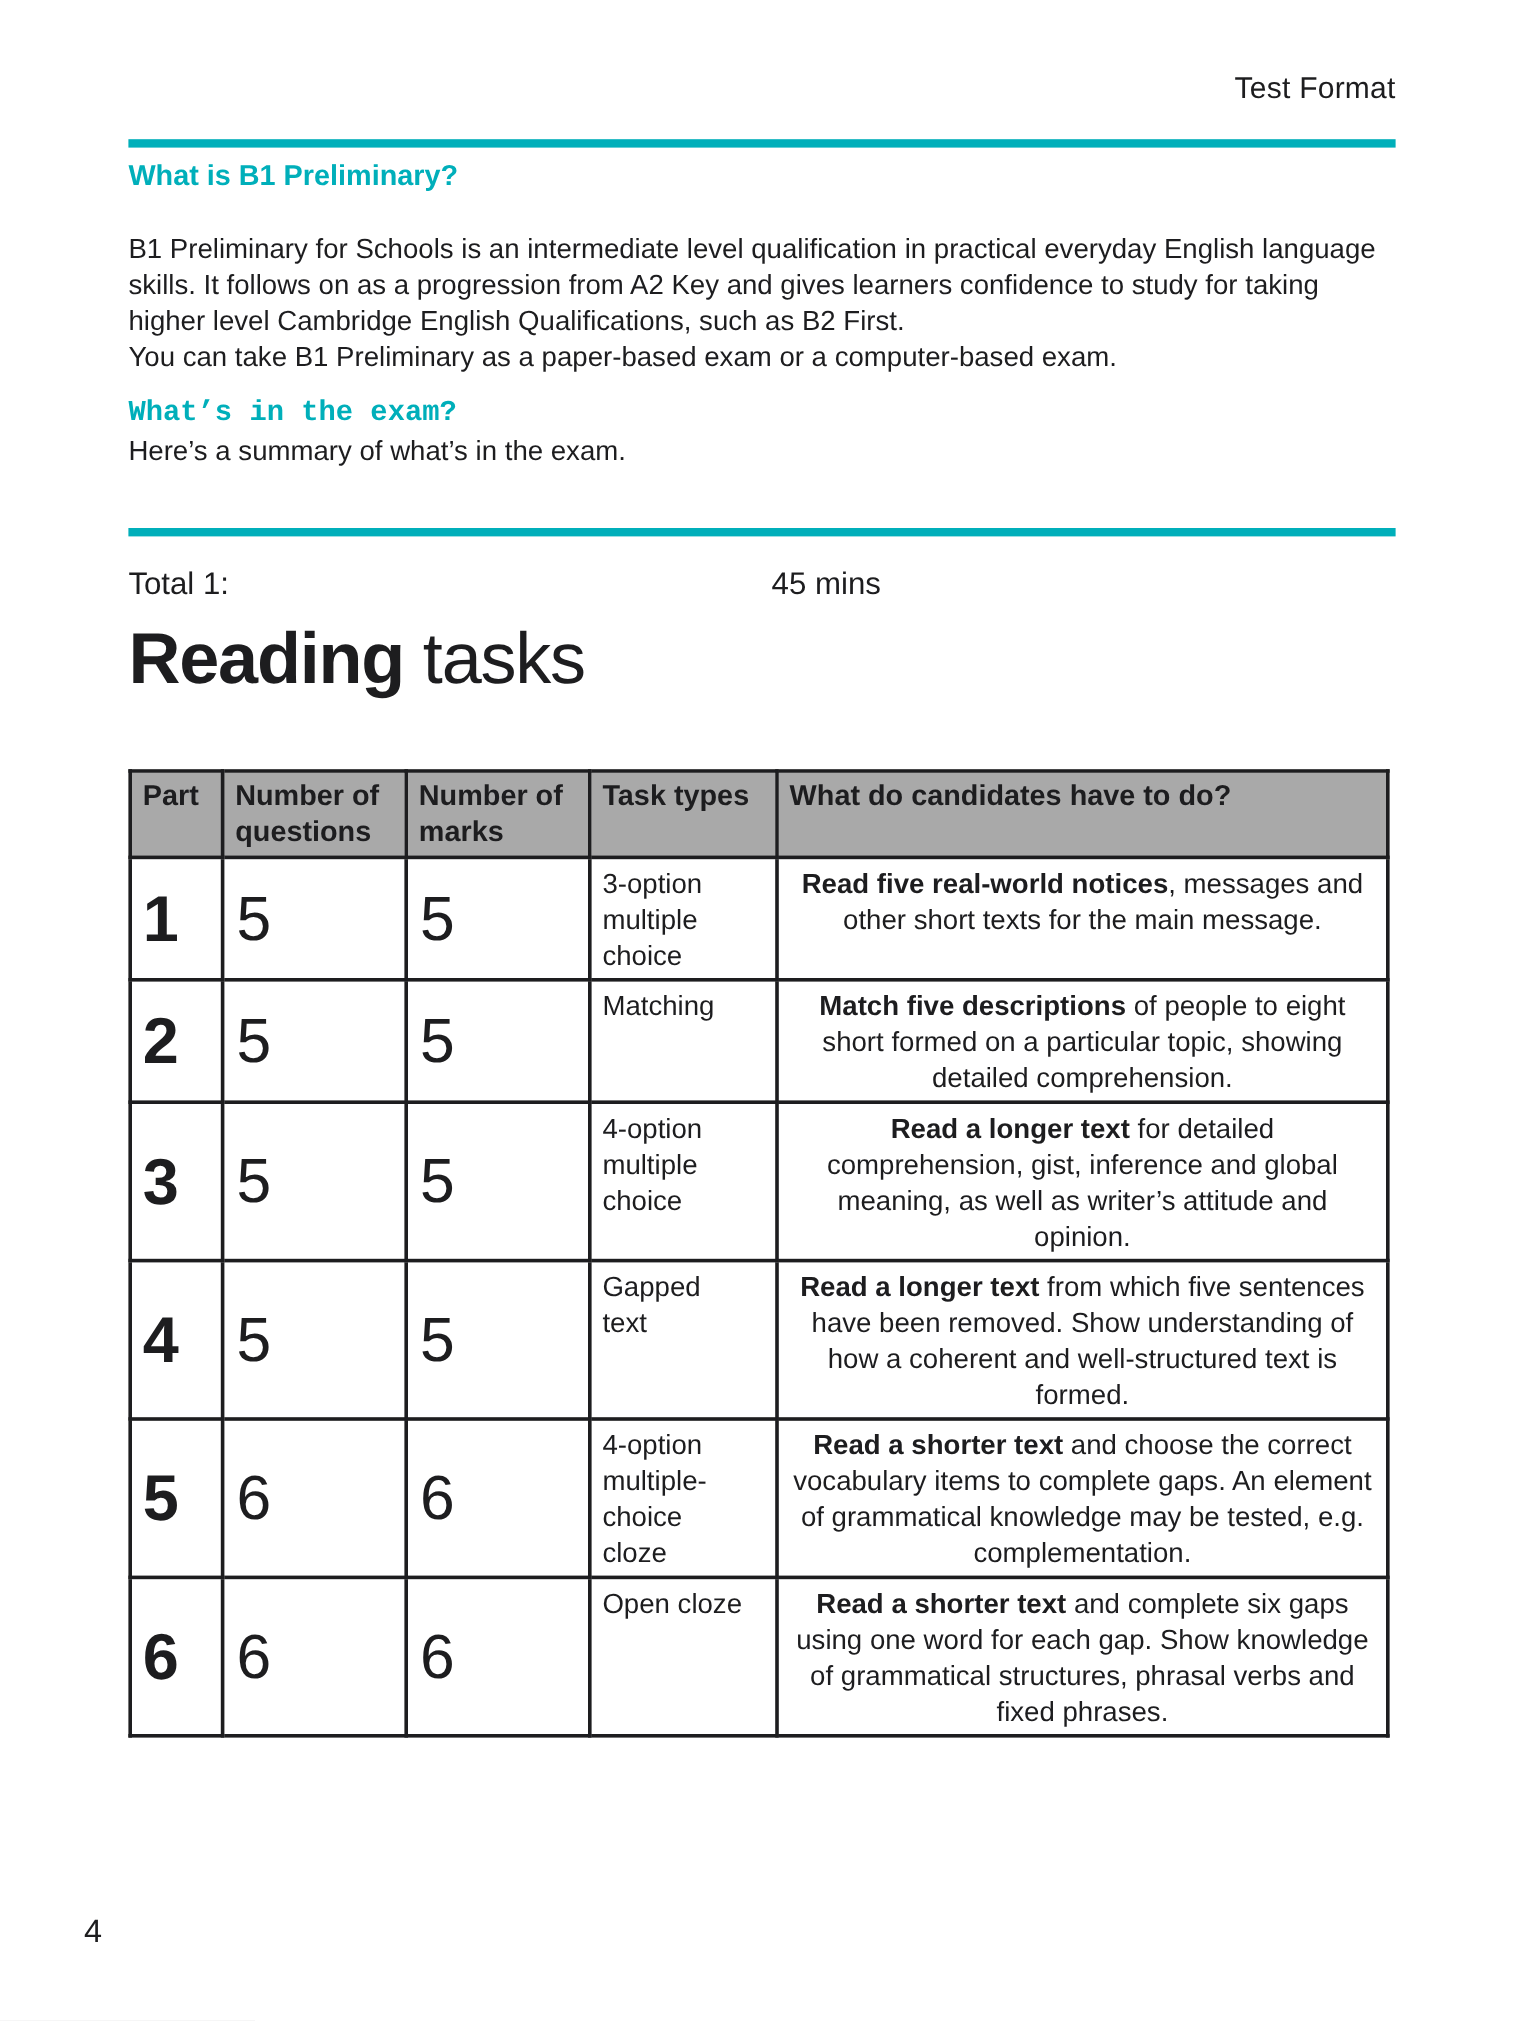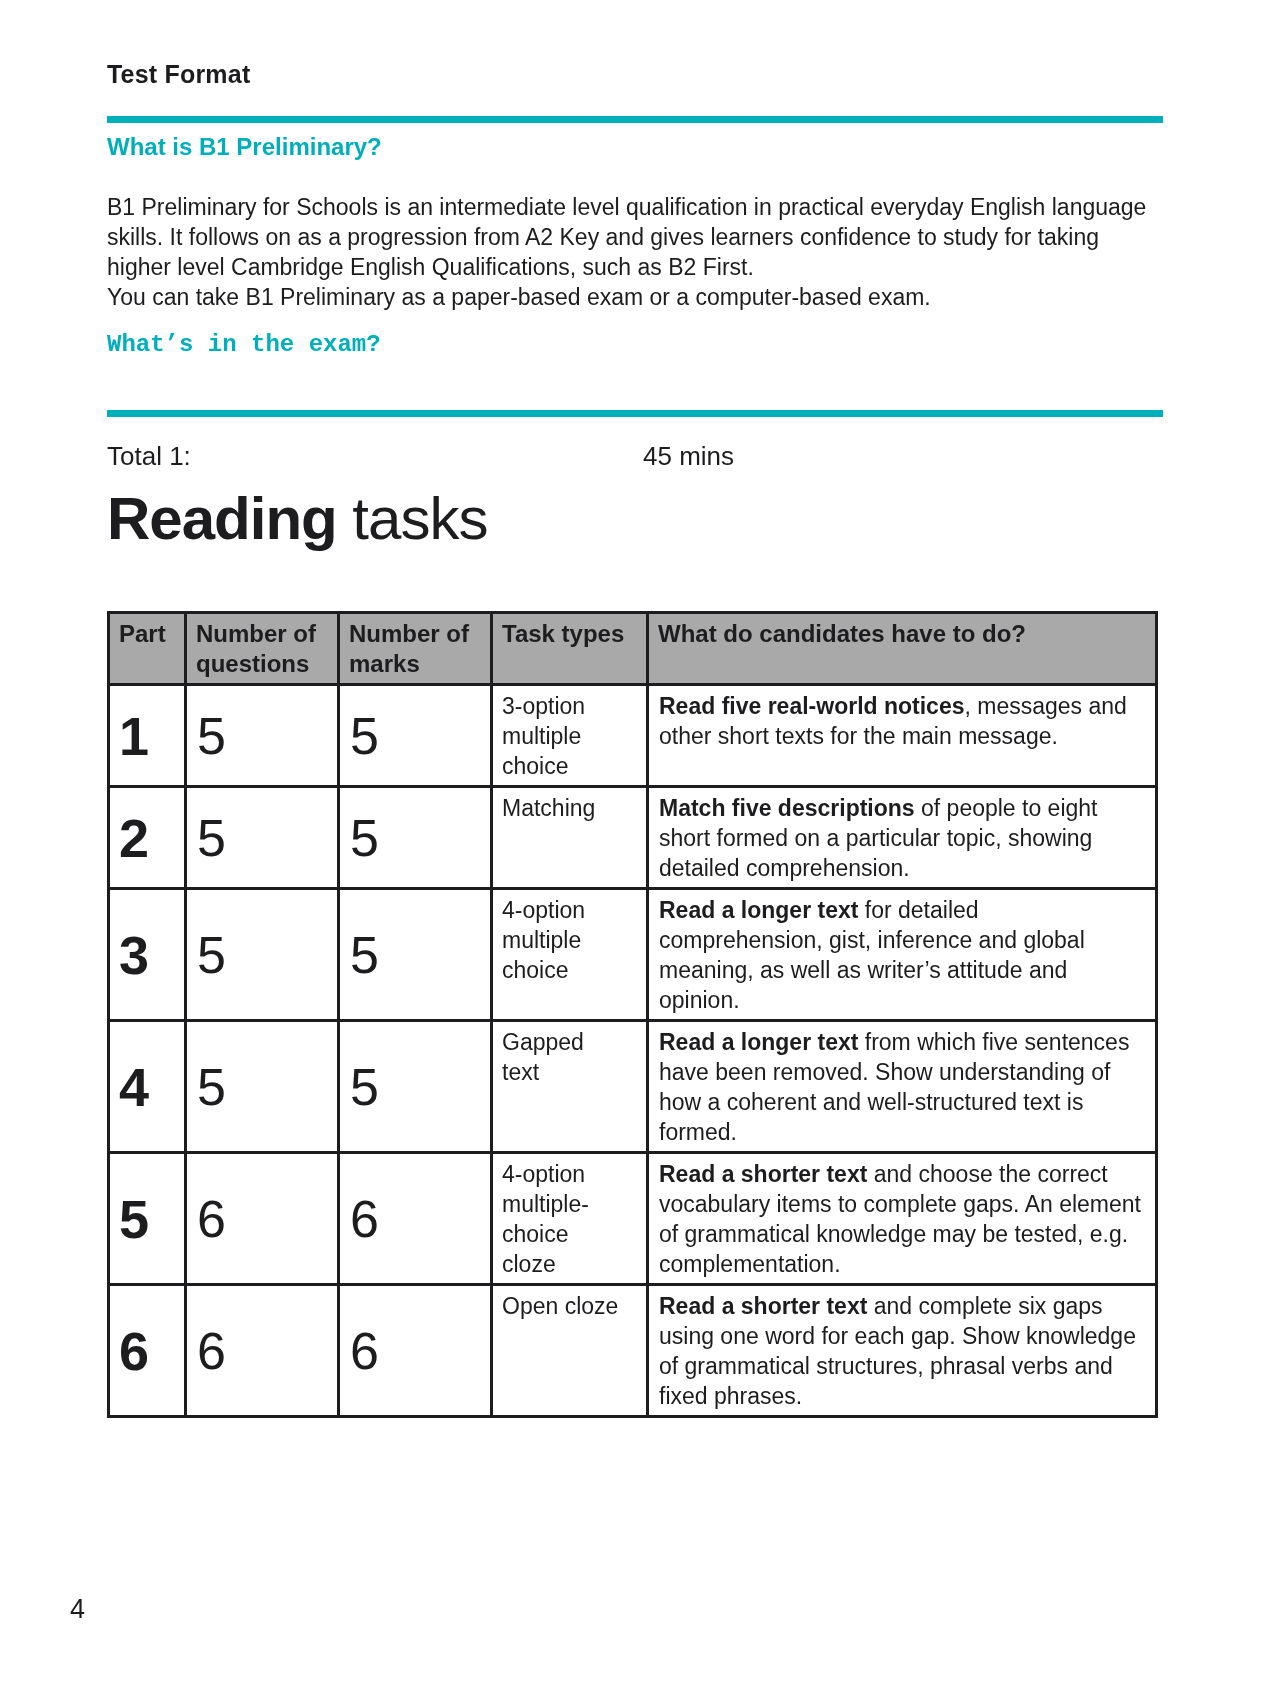--- a/index.html
+++ b/index.html
@@ -18,23 +18,23 @@
     overflow:hidden;
     margin:0 auto;
   }
   .content{
     position:absolute;
     left:107px;top:0;
     width:1056px;
   }
   .doc-title{
     margin-top:60px;
-    text-align:left;
+    text-align:right;
     font-size:25px;
-    font-weight:bold;
+    font-weight:normal;
     letter-spacing:0.2px;
   }
   .rule{
     height:7px;
     background:var(--accent);
     margin-top:27px;
   }
   .rule-2{
     height:7px;
     background:var(--accent);
@@ -109,20 +109,21 @@
     font-size:23px;
     vertical-align:top;
     padding:5px 24px 4px 9px;
     line-height:30px;
   }
   td.do-cell{
     font-size:23px;
     vertical-align:top;
     padding:5px 10px 4px 10px;
     line-height:30px;
+    text-align:center;
   }
   td.do-cell strong{font-weight:bold;}
   tr.r-1{height:98px;}
   tr.r-2{height:98px;}
   tr.r-3{height:130px;}
   tr.r-4{height:130px;}
   tr.r-5{height:129px;}
   tr.r-6{height:130px;}
   tr.r-total{height:57px;}
   td.total-label{
@@ -152,20 +153,21 @@
     <div class="doc-title">Test Format</div>
 
     <div class="rule"></div>
 
     <div class="section-heading">What is B1 Preliminary?</div>
 
     <p class="body-text para-gap">B1 Preliminary for Schools is an intermediate level qualification in practical everyday English language skills. It follows on as a progression from A2 Key and gives learners confidence to study for taking higher level Cambridge English Qualifications, such as B2 First.</p>
     <p class="body-text">You can take B1 Preliminary as a paper-based exam or a computer-based exam.</p>
 
     <div class="section-heading second">What’s in the exam?</div>
+    <p class="body-text">Here’s a summary of what’s in the exam.</p>
 
     <div class="rule-2"></div>
 
     <div class="paper-row">
       <span>Total 1:</span>
       <span class="paper-duration">45 mins</span>
     </div>
 
     <div class="reading-title"><b>Reading</b><span> tasks</span></div>
 

